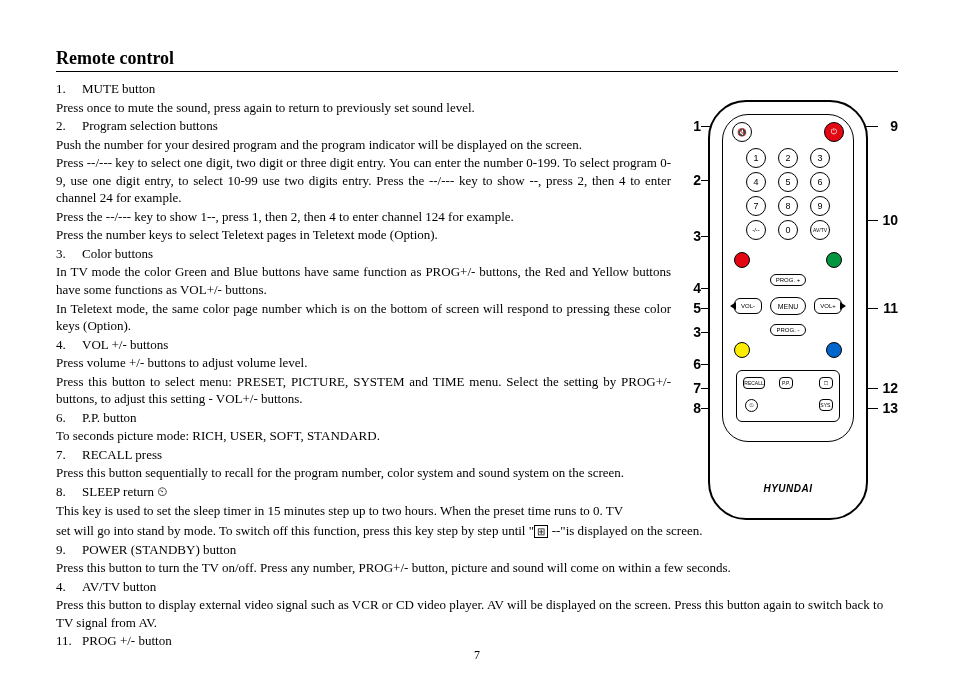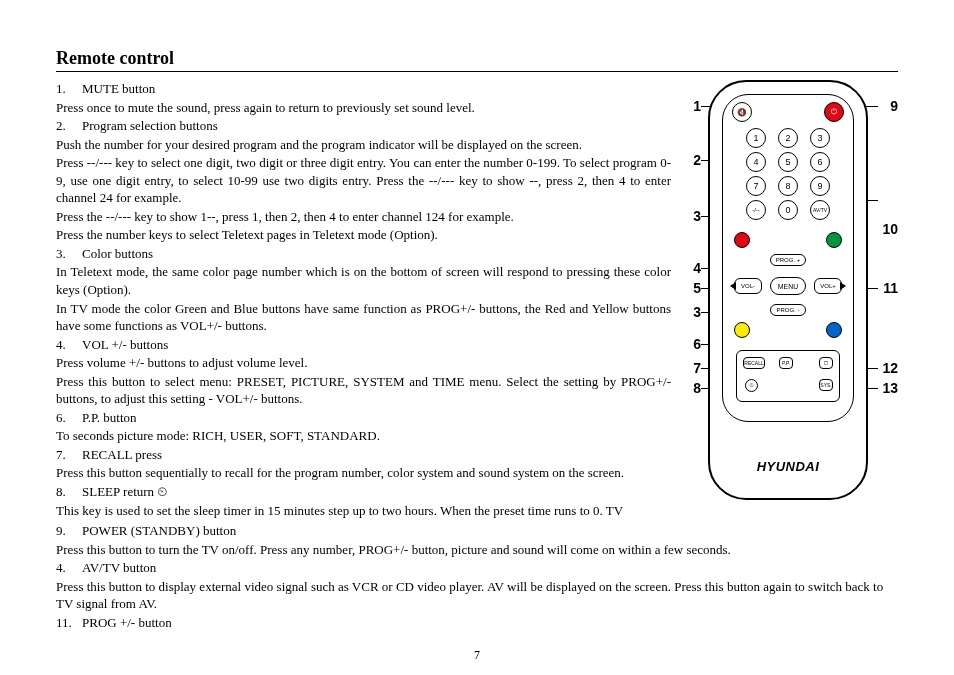--- a/index.html
+++ b/index.html
@@ -18,21 +18,21 @@
     font-size: 18px;
     margin-bottom: 2px;
   }
   .hr {
     border: none;
     border-top: 1.5px solid #000;
     margin-bottom: 8px;
   }
   .content {
     display: flex;
-    align-items: flex-start;
+    align-items: flex-end;
     gap: 12px;
   }
   .textcol {
     flex: 1;
     line-height: 1.35;
   }
   .para { margin-bottom: 1px; }
   .justify { text-align: justify; }
   .num-item { margin-bottom: 1px; }
   .num-item .num { display: inline-block; width: 26px; }
@@ -123,21 +123,21 @@
     border-radius: 50%;
     font-size: 6px;
     display:flex;align-items:center;justify-content:center;
   }
   .brand {
     position: absolute;
     bottom: 24px;
     width: 100%;
     text-align: center;
     font-family: Arial, sans-serif;
-    font-size: 13px;
+    font-size: 10px;
     font-style: italic;
     font-weight: bold;
     letter-spacing: 0.5px;
   }
   .callout-num {
     position: absolute;
     font-family: Arial, sans-serif;
     font-weight: bold;
     font-size: 14px;
   }
@@ -172,22 +172,22 @@
 <div class="content">
   <div class="textcol">
     <div class="num-item"><span class="num">1.</span><span>MUTE button</span></div>
     <div class="para">Press once to mute the sound, press again to return to previously set sound level.</div>
     <div class="num-item"><span class="num">2.</span><span>Program selection buttons</span></div>
     <div class="para">Push the number for your desired program and the program indicator will be displayed on the screen.</div>
     <div class="para justify">Press --/--- key to select one digit, two digit or three digit entry. You can enter the number 0-199. To select program 0-9, use one digit entry, to select 10-99 use two digits entry. Press the --/--- key to show --, press 2, then 4 to enter channel 24 for example.</div>
     <div class="para">Press the --/--- key to show 1--, press 1, then 2, then 4 to enter channel 124 for example.</div>
     <div class="para">Press the number keys to select Teletext pages in Teletext mode (Option).</div>
     <div class="num-item"><span class="num">3.</span><span>Color buttons</span></div>
+    <div class="para justify">In TV mode the color Green and Blue buttons have same function as PROG+/- buttons, the Red and Yellow buttons have some functions as VOL+/- buttons.</div>
     <div class="para justify">In Teletext mode, the same color page number which is on the bottom of screen will respond to pressing these color keys (Option).</div>
-    <div class="para justify">In TV mode the color Green and Blue buttons have same function as PROG+/- buttons, the Red and Yellow buttons have some functions as VOL+/- buttons.</div>
     <div class="num-item"><span class="num">4.</span><span>VOL +/- buttons</span></div>
     <div class="para">Press volume +/- buttons to adjust volume level.</div>
     <div class="para justify">Press this button to select menu: PRESET, PICTURE, SYSTEM and TIME menu. Select the setting by PROG+/- buttons, to adjust this setting - VOL+/- buttons.</div>
     <div class="num-item"><span class="num">6.</span><span>P.P. button</span></div>
     <div class="para">To seconds picture mode: RICH, USER, SOFT, STANDARD.</div>
     <div class="num-item"><span class="num">7.</span><span>RECALL press</span></div>
     <div class="para">Press this button sequentially to recall for the program number, color system and sound system on the screen.</div>
     <div class="num-item"><span class="num">8.</span><span>SLEEP return</span> <span>⏲</span></div>
     <div class="para">This key is used to set the sleep timer in 15 minutes step up to two hours. When the preset time runs to 0. TV</div>
   </div>
@@ -198,21 +198,21 @@
     <div class="callout-num left" style="left:0; top:72px;">2</div>
     <div class="callout-num left" style="left:0; top:128px;">3</div>
     <div class="callout-num left" style="left:0; top:180px;">4</div>
     <div class="callout-num left" style="left:0; top:200px;">5</div>
     <div class="callout-num left" style="left:0; top:224px;">3</div>
     <div class="callout-num left" style="left:0; top:256px;">6</div>
     <div class="callout-num left" style="left:0; top:280px;">7</div>
     <div class="callout-num left" style="left:0; top:300px;">8</div>
 
     <div class="callout-num" style="right:0; top:18px;">9</div>
-    <div class="callout-num" style="right:0; top:112px;margin-top:29px;">10</div>
+    <div class="callout-num" style="right:0; top:112px;">10</div>
     <div class="callout-num" style="right:0; top:200px;">11</div>
     <div class="callout-num" style="right:0; top:280px;">12</div>
     <div class="callout-num" style="right:0; top:300px;">13</div>
 
     <div class="lead" style="left:18px; top:26px; width:30px;"></div>
     <div class="lead" style="left:18px; top:80px; width:30px;"></div>
     <div class="lead" style="left:18px; top:136px; width:30px;"></div>
     <div class="lead" style="left:18px; top:188px; width:30px;"></div>
     <div class="lead" style="left:18px; top:208px; width:28px;"></div>
     <div class="lead" style="left:18px; top:232px; width:30px;"></div>
@@ -269,20 +269,21 @@
         <div class="tiny-circ" style="top:28px; left:8px;">⏲</div>
         <div class="tiny-btn" style="top:28px; right:6px;">SYS.</div>
       </div>
 
       <div class="brand">HYUNDAI</div>
     </div>
   </div>
 </div>
 
 <div style="line-height:1.35; margin-top:2px;">
+  <div class="para"><span>set will go into stand by mode. To switch off this function, press this key step by step until "</span><span style="border:1px solid #000; padding:0 2px; font-size:10px;">⊞</span><span> --"is displayed on the screen.</span></div>
   <div class="num-item"><span class="num">9.</span><span>POWER (STANDBY) button</span></div>
   <div class="para">Press this button to turn the TV on/off. Press any number, PROG+/- button, picture and sound will come on within a few seconds.</div>
   <div class="num-item"><span class="num">4.</span><span>AV/TV button</span></div>
   <div class="para">Press this button to display external video signal such as VCR or CD video player. AV will be displayed on the screen. Press this button again to switch back to TV signal from AV.</div>
   <div class="num-item"><span class="num">11.</span><span>PROG +/- button</span></div>
 </div>
 
 <div class="page-num">7</div>
 
 </body></html>

